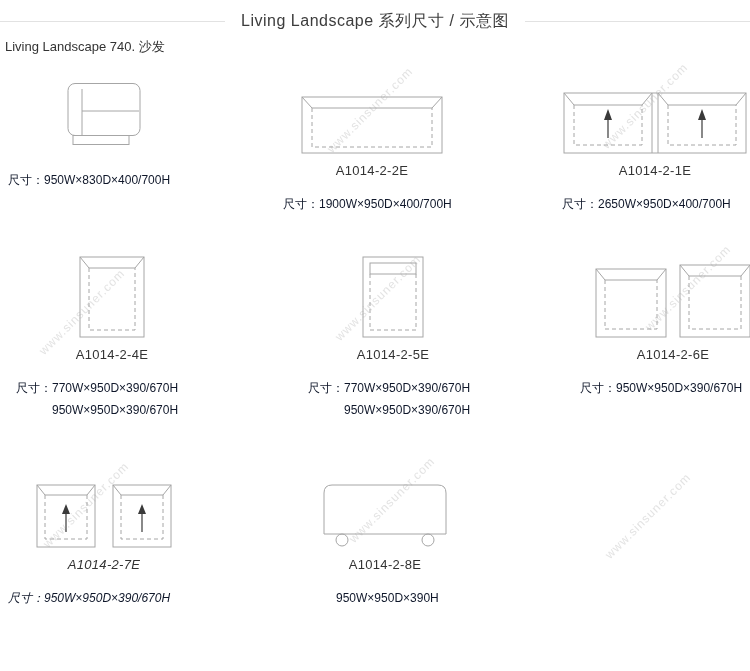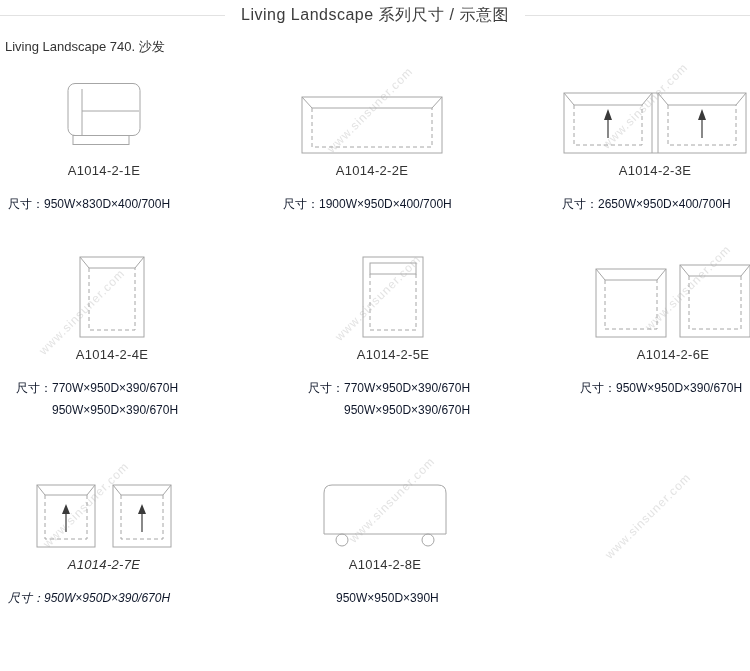--- a/index.html
+++ b/index.html
@@ -1,20 +1,20 @@
 <!DOCTYPE html>
 <html><head>
 <meta charset="utf-8">
 <style>
   html,body{margin:0;padding:0;background:#fff;}
   .page{
     position:relative;width:750px;height:671px;background:#ffffff;overflow:hidden;
     font-family:"Liberation Sans","DejaVu Sans",sans-serif;color:#333;
   }
-  .titlebar{position:absolute;top:5px;left:0;right:0;display:flex;align-items:center;gap:16px;}
+  .titlebar{position:absolute;top:11px;left:0;right:0;display:flex;align-items:center;gap:16px;}
   .rule{flex:1;height:0;border-top:1px solid #e2e2e2;}
   .title{font-size:16px;color:#3c3c3c;letter-spacing:.5px;white-space:nowrap;}
   .subtitle{position:absolute;top:38px;left:5px;font-size:13px;color:#333;}
   .cell{position:absolute;}
   .dwrap{display:flex;align-items:flex-end;justify-content:center;}
   .model{text-align:center;font-size:13px;color:#333;margin-top:9px;letter-spacing:.3px;}
   .dims{font-size:12px;color:#0f172a;margin-top:15px;line-height:22px;white-space:nowrap;}
   .dim-indent{padding-left:36px;}
   .wm{
     position:absolute;font-size:12px;color:#e3e3e3;letter-spacing:1px;white-space:nowrap;
@@ -49,21 +49,20 @@
 
   <div class="cell" style="left:8px;top:66px;width:192px;">
     <div class="dwrap" style="height:88px;">
       <svg width="82" height="72" viewBox="0 0 82 72">
         <rect class="ln" x="5" y="1.5" width="72" height="52" rx="7"></rect>
         <path class="ln" d="M19,7 V53"></path>
         <path class="ln" d="M19,29 H76"></path>
         <rect class="ln" x="10" y="53.5" width="56" height="9"></rect>
       </svg>
     </div>
-    <div class="model">A1014-2-1E</div>
     <div class="dims">
       <div>尺寸：950W×830D×400/700H</div>
     </div>
   </div>
 
   <div class="cell" style="left:283px;top:66px;width:178px;">
     <div class="dwrap" style="height:88px;">
       <svg width="142" height="58" viewBox="0 0 142 58">
         <rect class="ln" x="1" y="1" width="140" height="56"></rect>
         <path class="ln" d="M1,1 L11,12"></path>
@@ -91,21 +90,21 @@
         <path class="arrow" d="M45,46 V26"></path>
           <polygon class="ahead" points="41,28 49,28 45,17"></polygon>
         <path class="ln" d="M95,1 L105,13"></path>
           <path class="ln" d="M183,1 L173,13"></path>
         <path class="ln" d="M105,13 H173"></path>
         <path class="dash" d="M105,13 V53 H173 V13"></path>
         <path class="arrow" d="M139,46 V26"></path>
           <polygon class="ahead" points="135,28 143,28 139,17"></polygon>
       </svg>
     </div>
-    <div class="model">A1014-2-3E</div>
+    <div class="model">A1014-2-1E</div>
     <div class="dims">
       <div>尺寸：2650W×950D×400/700H</div>
     </div>
   </div>
 
   <div class="cell" style="left:16px;top:250px;width:192px;">
     <div class="dwrap" style="height:88px;">
       <svg width="66" height="82" viewBox="0 0 66 82">
         <rect class="ln" x="1" y="1" width="64" height="80"></rect>
         <path class="ln" d="M1,1 L10,12"></path>

